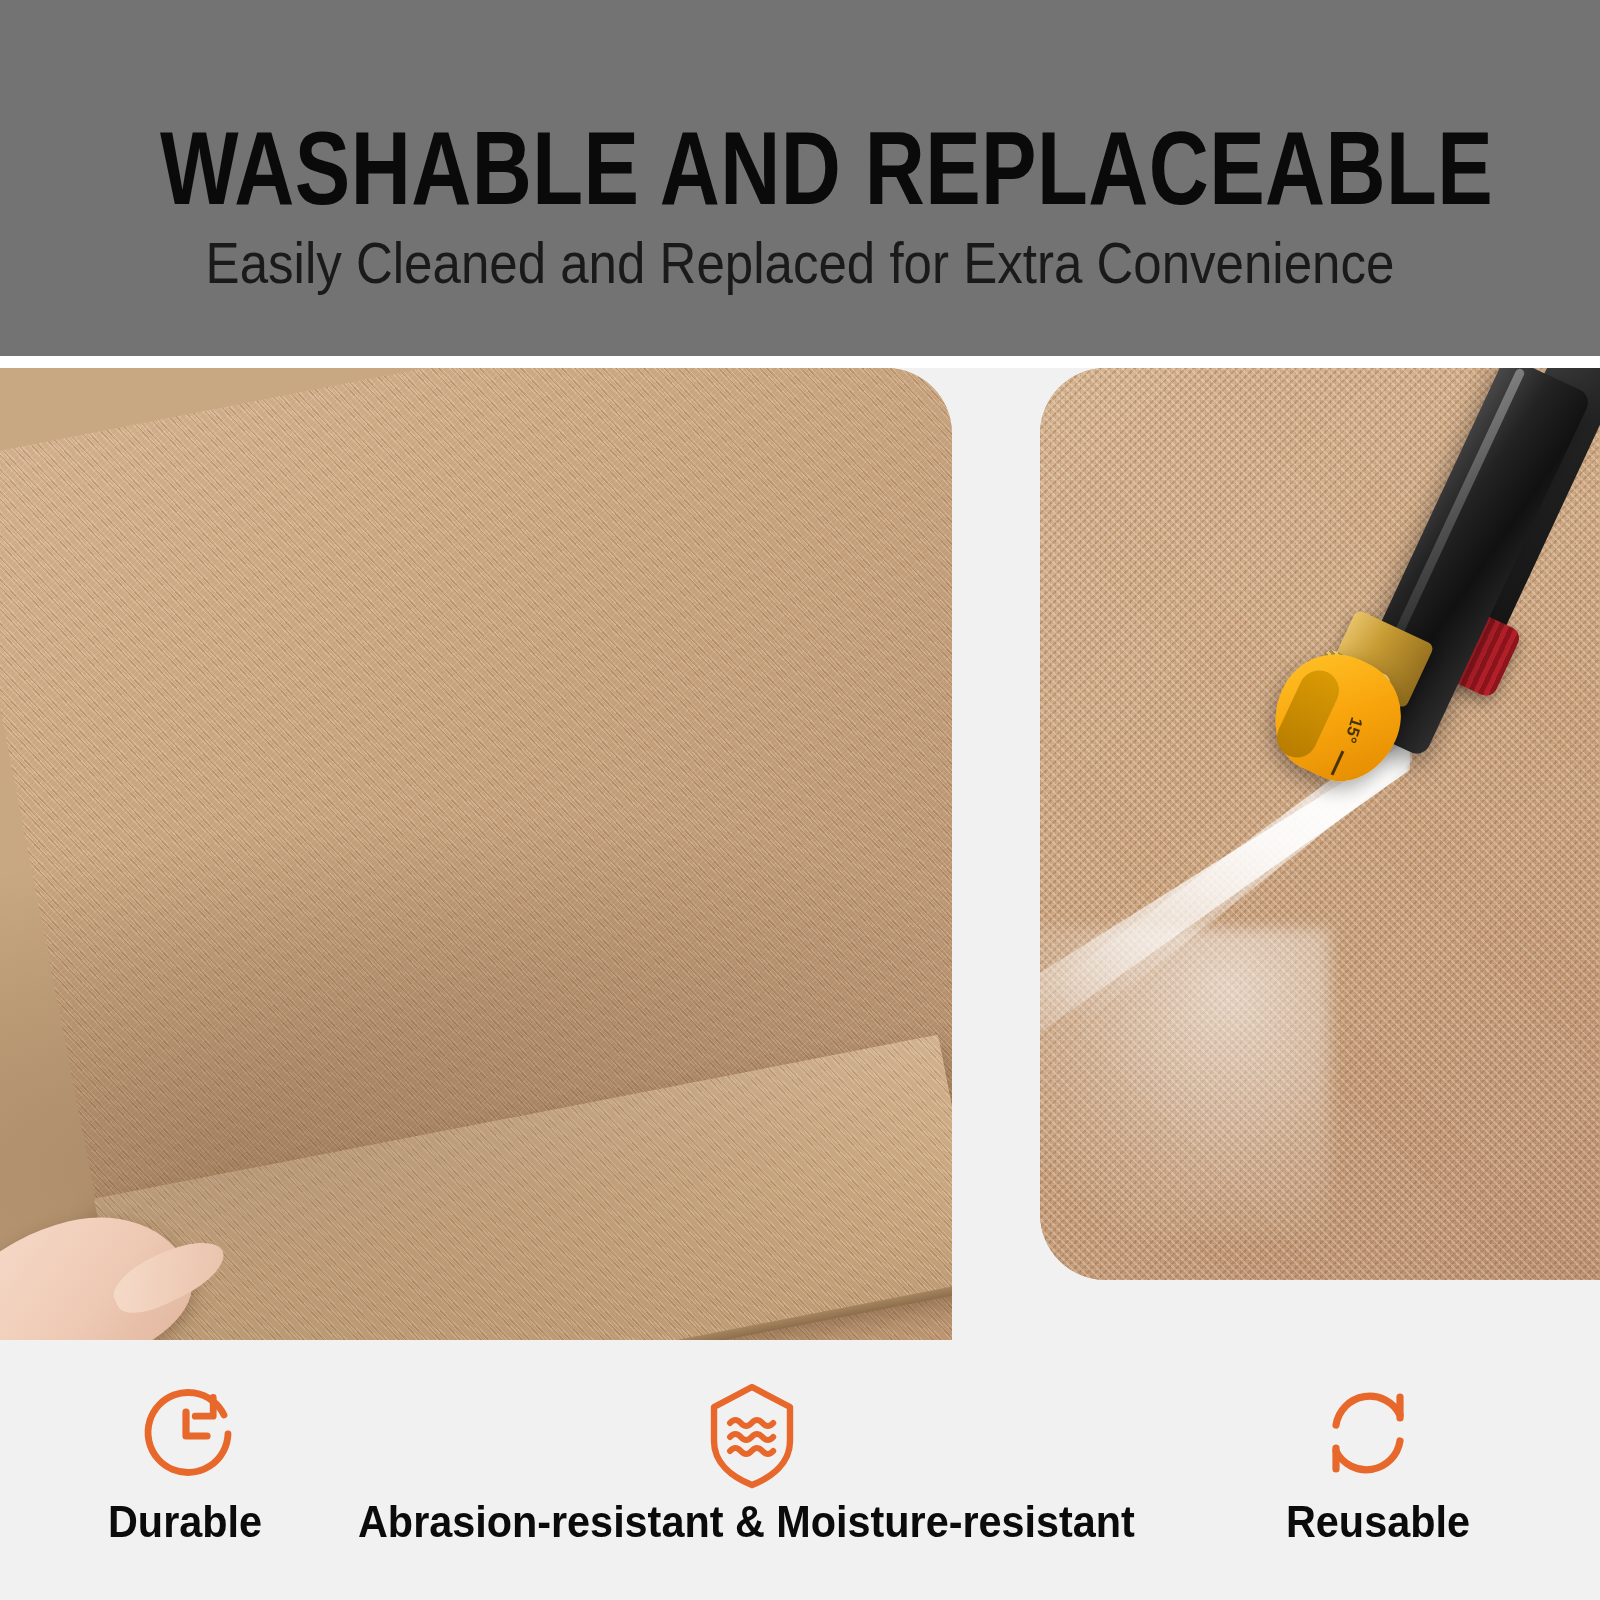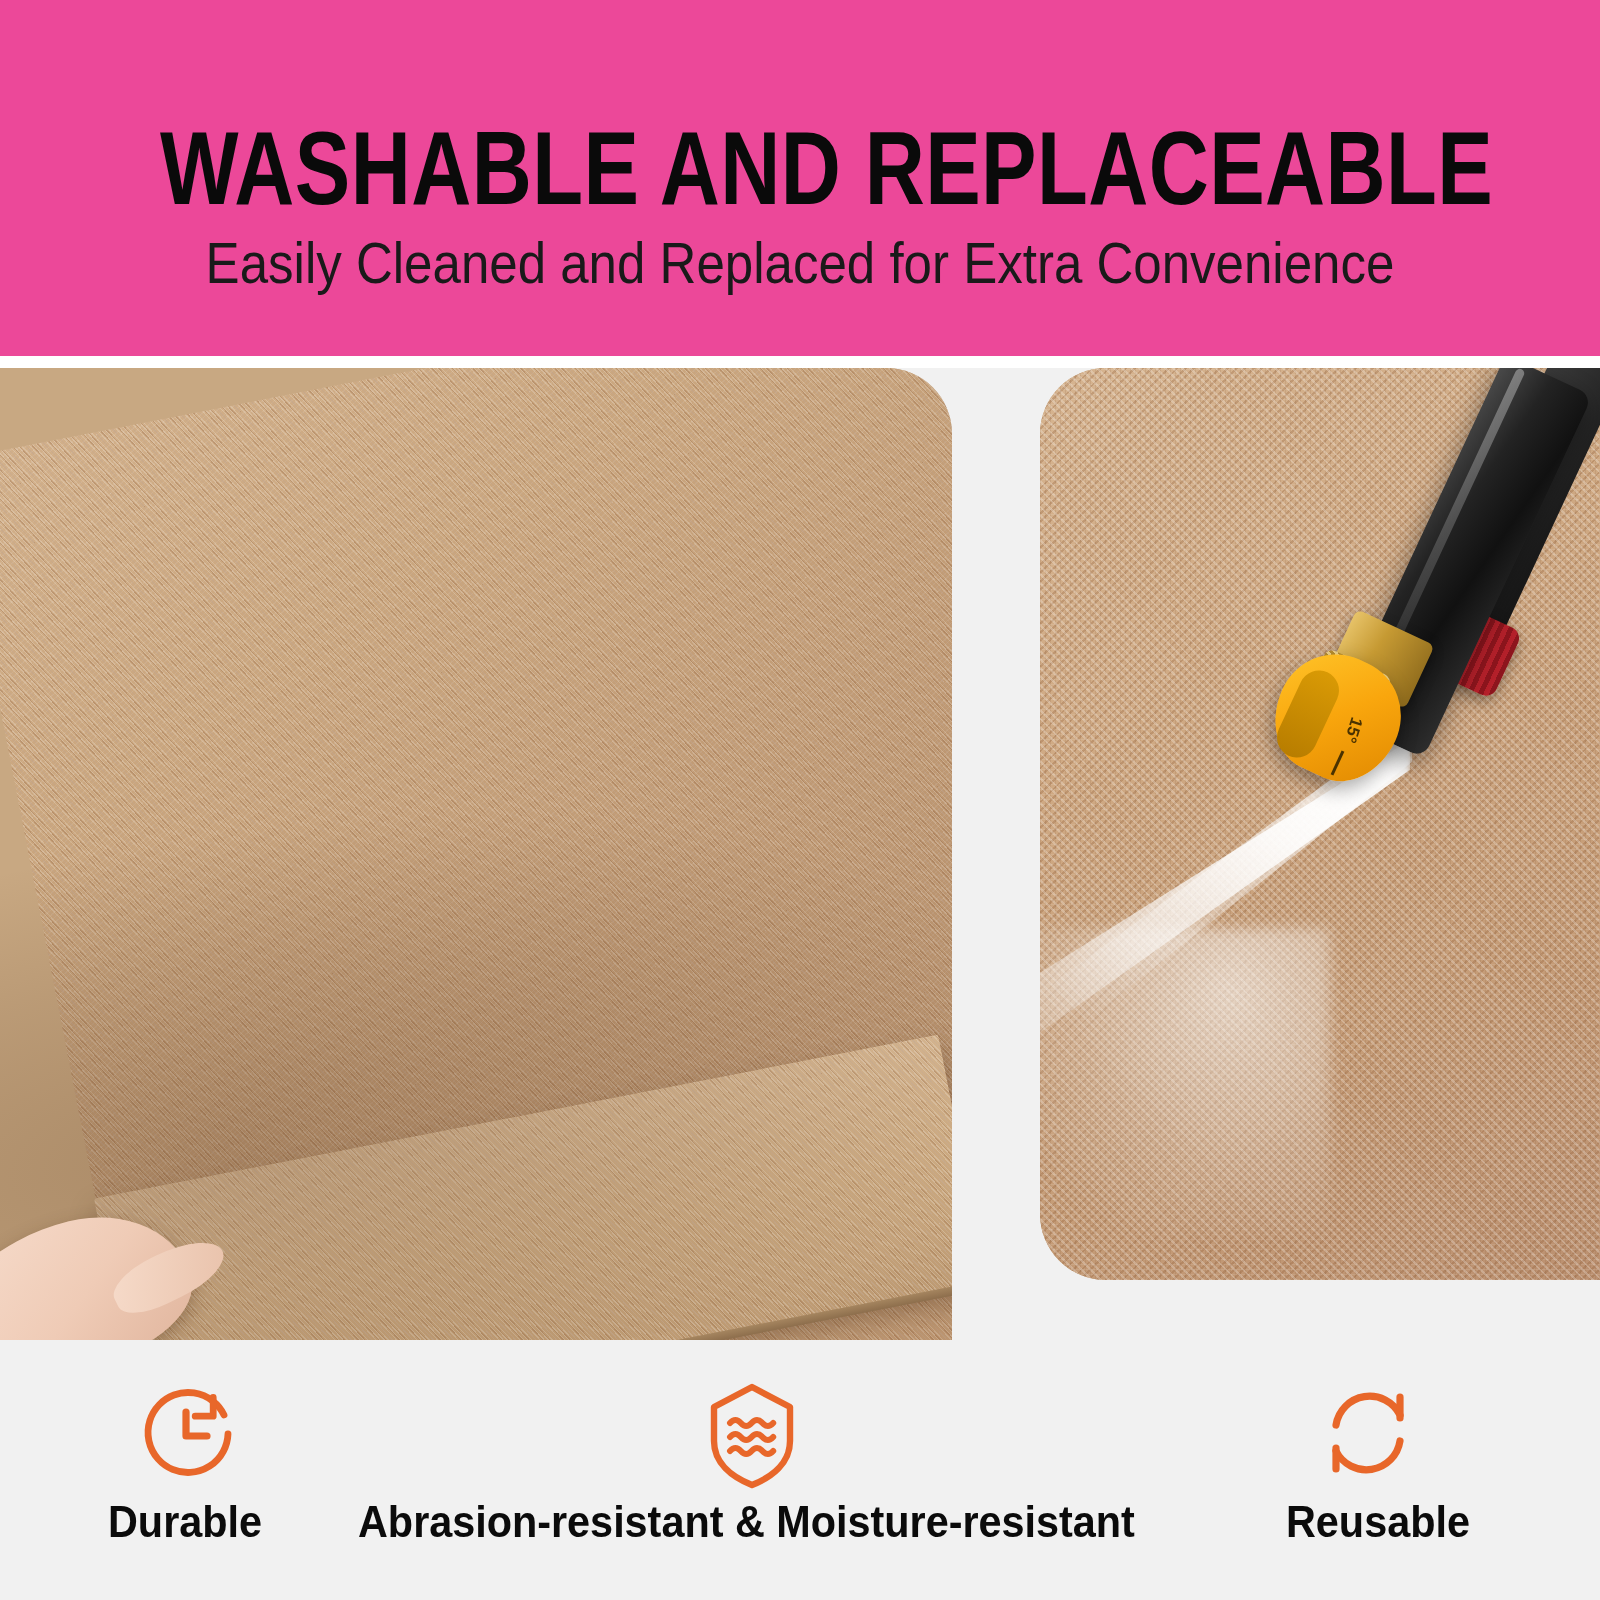--- a/index.html
+++ b/index.html
@@ -7,21 +7,21 @@
   body {
     background:#f1f1f1;
     font-family:"Liberation Sans", sans-serif;
     overflow:hidden;
     position:relative;
   }
 
   
   #header {
     position:absolute; left:0; top:0; width:1600px; height:356px;
-    background:#ec4899;
+    background:#737373;
   }
   #headline {
     position:absolute; left:0; top:116px; width:1600px;
     text-align:center;
     font-family:"Liberation Sans Narrow","Liberation Sans",sans-serif;
     font-weight:bold;
     font-size:104px;
     line-height:104px;
     letter-spacing:0.5px;
     color:#0a0a0a;

